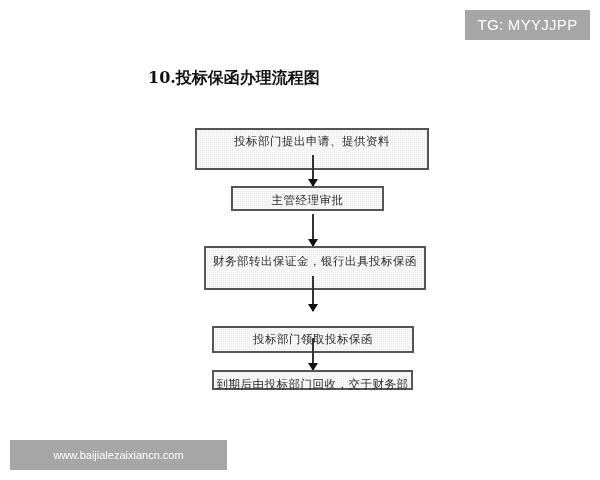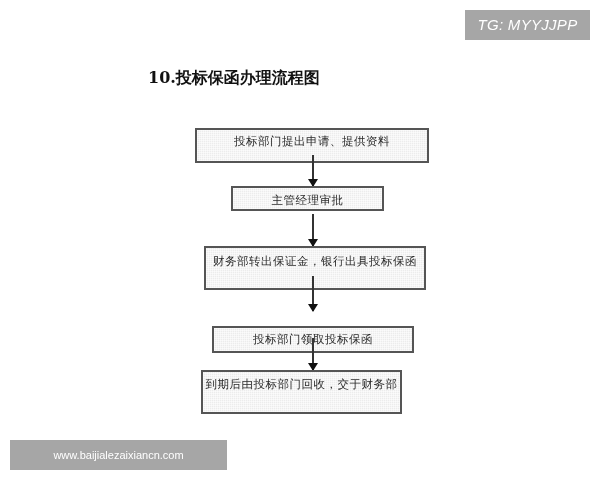--- a/index.html
+++ b/index.html
@@ -20,21 +20,20 @@
       top: 10px;
       width: 125px;
       height: 30px;
       background: #a6a6a6;
       color: #ffffff;
       font-family: "Liberation Sans", "DejaVu Sans", sans-serif;
       font-size: 15px;
       line-height: 30px;
       text-align: center;
       letter-spacing: 0.3px;
-      font-style: italic;
     }
     .watermark-bottom {
       position: absolute;
       left: 10px;
       top: 440px;
       width: 217px;
       height: 30px;
       background: #a6a6a6;
       color: #ffffff;
       font-family: "Liberation Sans", "DejaVu Sans", sans-serif;
@@ -84,21 +83,21 @@
     }
   </style>
 </head>
 <body>
 
 <div class="watermark-top">TG: MYYJJPP</div>
 
 <div class="title">10.投标保函办理流程图</div>
 
 <div>
-  <div class="box" style="left:195px; top:128px; width:234px; height:35px; line-height:23px;">
+  <div class="box" style="left:195px; top:128px; width:234px; height:42px; line-height:23px;">
     <span>投标部门提出申请、提供资料</span>
   </div>
 
   <div class="arrow" style="top:155px; height:31px;"></div>
 
   <div class="box" style="left:231px; top:186px; width:153px; height:25px; line-height:24px;">
     <span>主管经理审批</span>
   </div>
 
   <div class="arrow" style="top:214px; height:32px;"></div>
@@ -108,18 +107,18 @@
   </div>
 
   <div class="arrow" style="top:276px; height:35px;"></div>
 
   <div class="box" style="left:212px; top:311px; width:202px; height:27px; line-height:23px;margin-top:15px;">
     <span>投标部门领取投标保函</span>
   </div>
 
   <div class="arrow" style="top:338px; height:32px;"></div>
 
-  <div class="box" style="left:201px; top:370px; width:201px; height:44px; line-height:24px;">
+  <div class="box" style="left:212px; top:370px; width:201px; height:20px; line-height:24px;">
     <span>到期后由投标部门回收，交于财务部</span>
   </div>
 </div>
 
 <div class="watermark-bottom">www.baijialezaixiancn.com</div>
 
 </body></html>

